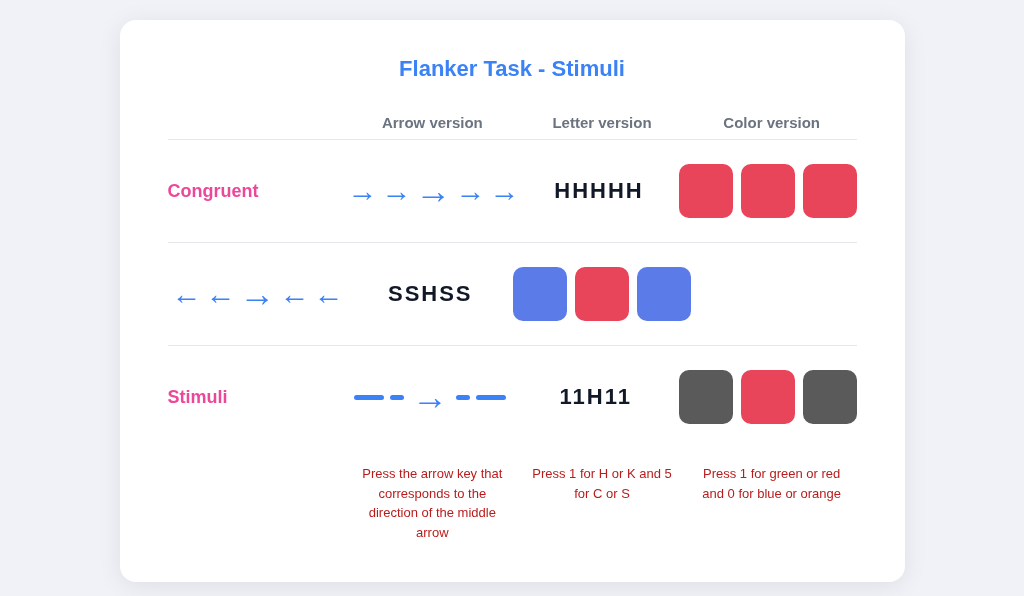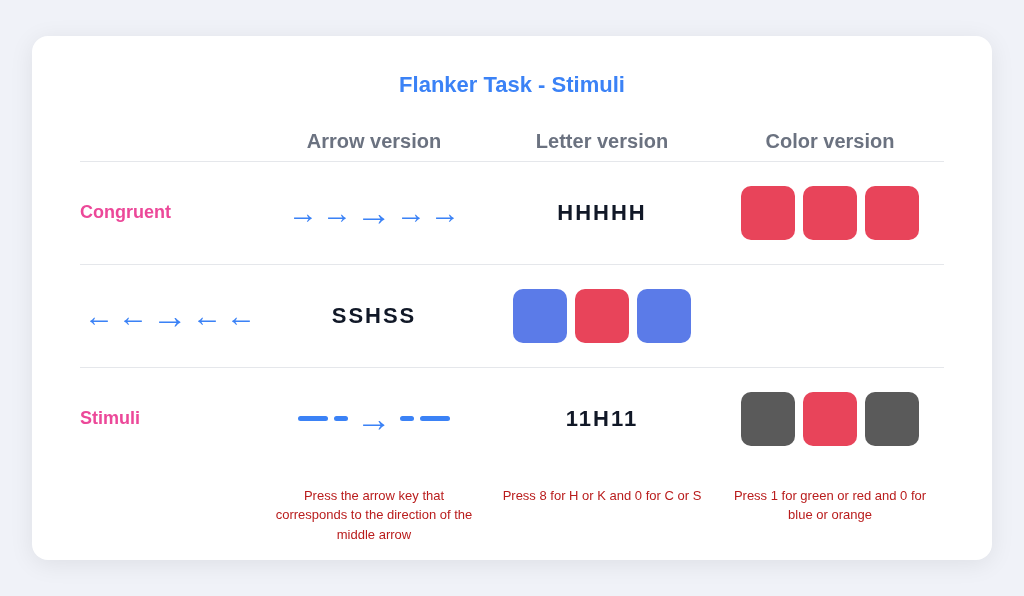--- a/index.html
+++ b/index.html
@@ -8,40 +8,40 @@
       font-family: 'Helvetica Neue', Arial, sans-serif;
       display: flex;
       justify-content: center;
       align-items: center;
       min-height: 100vh;
       padding: 20px;
     }
     .card {
       background: #ffffff;
       border-radius: 16px;
-      padding: 36px 48px 16px;
-      width: 960px;
+      padding: 36px 48px 40px;
+      width: 785px;
       max-width: 100%;
       box-shadow: 0 4px 24px rgba(0,0,0,0.08);
     }
     .page-title {
       text-align: center;
       color: #3b82f6;
       font-size: 22px;
       font-weight: 700;
       margin-bottom: 32px;
     }
     .col-headers {
       display: grid;
       grid-template-columns: 180px 1fr 1fr 1fr;
       margin-bottom: 8px;
     }
     .col-header {
       text-align: center;
-      font-size: 20px;
+      font-size: 15px;
       font-weight: 600;
       color: #6b7280;
     }
     .col-header:first-child { text-align: left; }
     .divider {
       border: none;
       border-top: 1.5px solid #e5e7eb;
       margin: 0;
     }
     .row {
@@ -176,16 +176,16 @@
     <div class="color-cell">
       <div class="color-square" style="background:#5a5a5a;"></div>
       <div class="color-square" style="background:#e8445a;"></div>
       <div class="color-square" style="background:#5a5a5a;"></div>
     </div>
   </div>
 
   <div class="footer-row">
     <div class="footer-cell"></div>
     <div class="footer-cell">Press the arrow key that corresponds to the direction of the middle arrow</div>
-    <div class="footer-cell">Press 8 for H or K and 0 for C or S</div>
+    <div class="footer-cell">Press 1 for H or K and 5 for C or S</div>
     <div class="footer-cell">Press 1 for green or red and 0 for blue or orange</div>
   </div>
 </div>
 
 </body></html>

